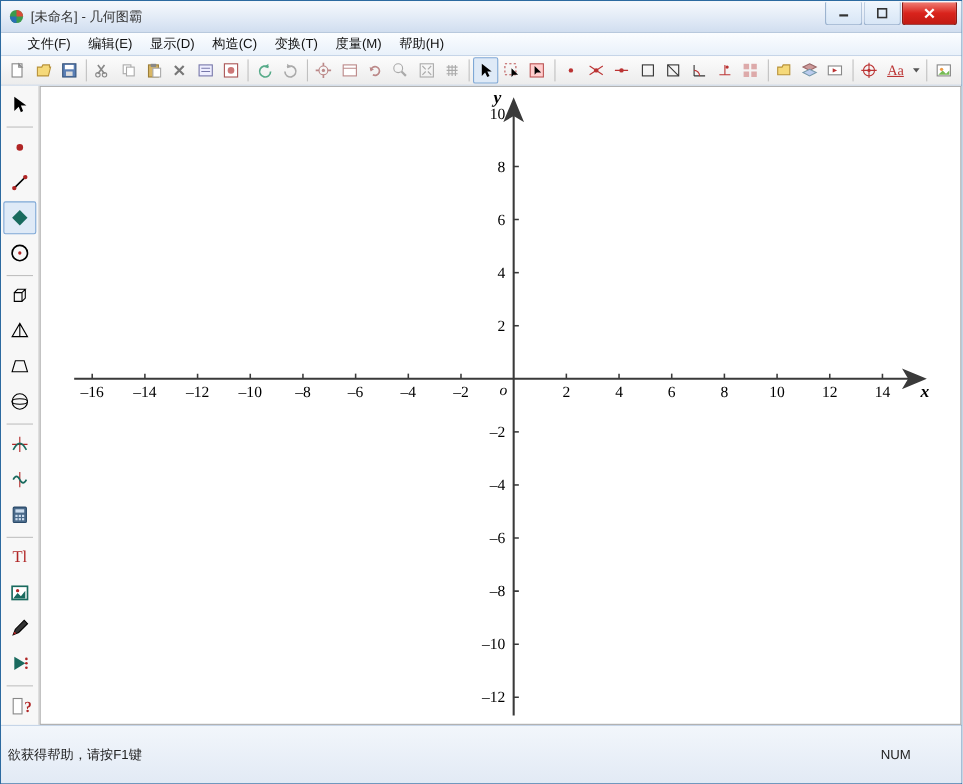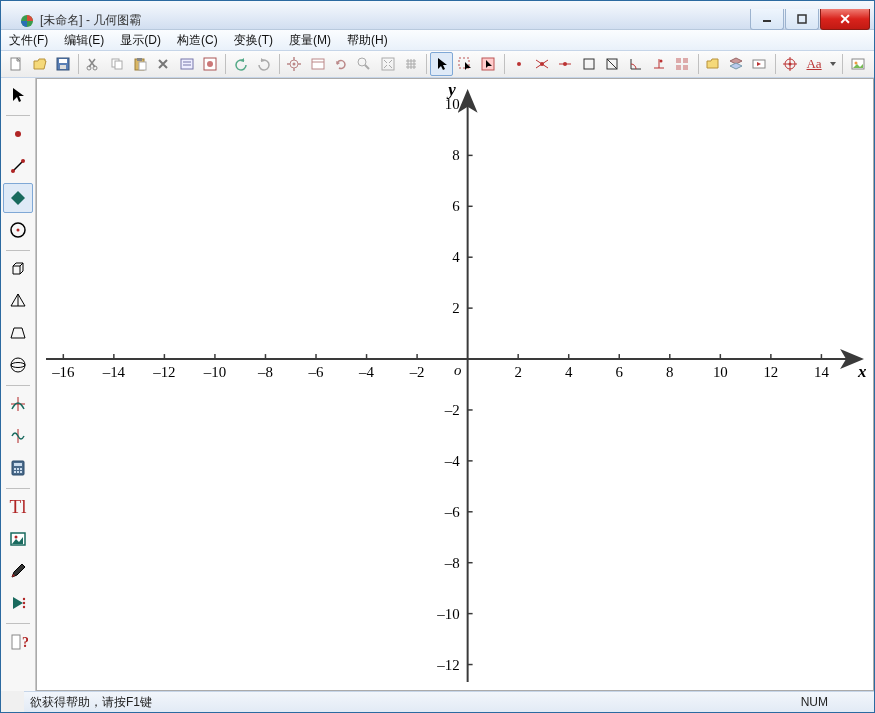--- a/index.html
+++ b/index.html
@@ -18,22 +18,22 @@
     flex-direction: column;
     border: 1px solid #2c6aa0;
     box-sizing: border-box;
     background: #f0f0f0;
   }
   
   .titlebar {
     height: 28px;
     background: linear-gradient(to bottom, #f6f9fd 0%, #e4ecf7 50%, #d1def0 100%);
     display: flex;
-    align-items: flex-end;
-    padding-left: 18px;
+    align-items: center;
+    padding-left: 6px;
     border-bottom: 1px solid #b8c9dd;
   }
   .titlebar .app-icon {
     width: 16px;
     height: 16px;
     margin-right: 5px;
   }
   .titlebar .title {
     flex: 1;
     font-size: 12px;
@@ -67,21 +67,21 @@
     font-weight: bold;
     margin-right: 4px;
   }
   
   .menubar {
     height: 20px;
     background: linear-gradient(to bottom, #fbfdff, #e9f1fa);
     border-bottom: 1px solid #c6d5e8;
     display: flex;
     align-items: center;
-    padding-left: 0;
+    padding-left: 16px;
     font-size: 12px;
   }
   .menubar .menu-item {
     padding: 2px 8px;
     color: #111;
   }
   
   .toolbar {
     height: 26px;
     background: linear-gradient(to bottom, #fcfcfc, #ececec);
@@ -154,24 +154,23 @@
     border: 1px solid #aaa;
     margin: 0;
   }
   
   .statusbar {
     height: 20px;
     background: linear-gradient(to bottom, #f2f6fb, #e2eaf5);
     border-top: 1px solid #c6d5e8;
     display: flex;
     align-items: center;
-    padding: 0 6px;
+    padding: 16px 6px;
     font-size: 12px;
     color: #222;
-    margin-left: 23px;
   }
   .statusbar .spacer { flex: 1; }
 </style>
 </head>
 <body>
 
 <div class="window">
 
   <div class="titlebar">
     <svg class="app-icon" viewBox="0 0 16 16">
@@ -513,21 +512,21 @@
               <rect x="6" y="10" width="2" height="2"></rect>
               <rect x="9" y="10" width="2" height="2"></rect>
               <rect x="12" y="10" width="2" height="2"></rect>
               <rect x="6" y="13" width="2" height="2"></rect>
               <rect x="9" y="13" width="2" height="2"></rect>
               <rect x="12" y="13" width="2" height="2"></rect>
             </g>
           </svg>
         </div>
       <div class="ssep"></div>
-      <div class="sbtn" style="font-family:'Times New Roman',serif;font-size:19px;color:#b02525">Tl</div>
+      <div class="sbtn" style="font-family:'Times New Roman',serif;font-size:15px;color:#b02525">Tl</div>
       <div class="sbtn">
           <svg width="20" height="20">
             <rect x="3" y="4" width="14" height="12" fill="#fff" stroke="#196a5e" stroke-width="1.5"></rect>
             <circle cx="8" cy="8" r="1.5" fill="#b02525"></circle>
             <path d="M4 15 L8 10 L11 13 L15 8 L15 15 Z" fill="#196a5e"></path>
           </svg>
         </div>
       <div class="sbtn">
           <svg width="20" height="20">
             <path d="M4 16 L6 11 L14 3 L17 6 L9 14 Z" fill="#333" stroke="#000"></path>

